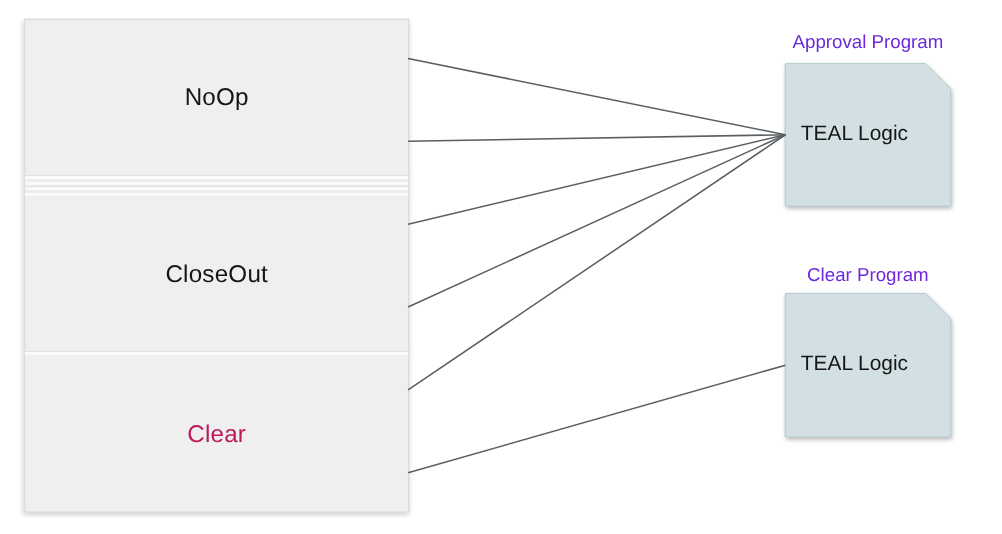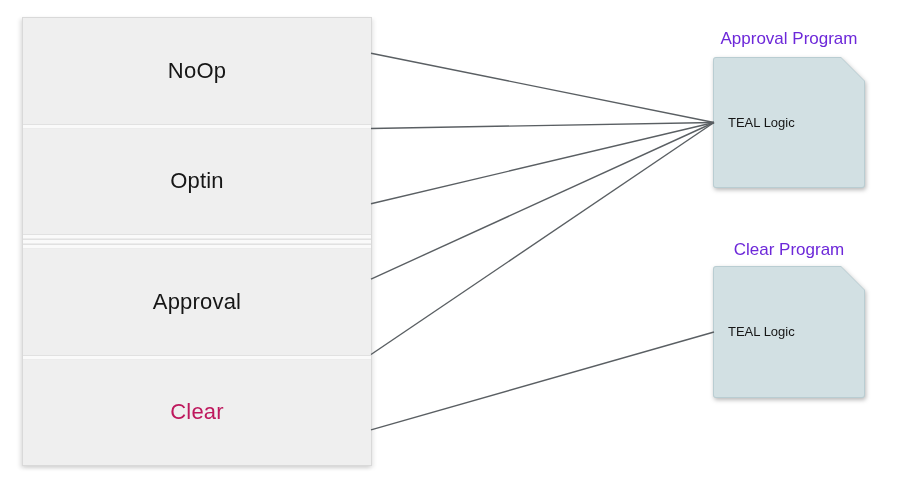--- a/index.html
+++ b/index.html
@@ -77,21 +77,21 @@
     inset: 1px;
     clip-path: polygon(0 0, calc(100% - 23px) 0, 100% 23px, 100% 100%, 0 100%);
     background: #d2e0e3;
     border-radius: 2px;
   }
   .note-label {
     position: absolute;
     left: 15px;
     top: 50%;
     transform: translateY(-54%);
-    font-size: 13px;
+    font-size: 19px;
     color: #161616;
     white-space: nowrap;
   }
   
   .lines-overlay {
     position: absolute;
     left: 0;
     top: 0;
     width: 911px;
     height: 485px;
@@ -99,25 +99,24 @@
   }
 </style>
 </head>
 <body>
 
 <div class="canvas">
 
   <div class="op-list" style="background: rgb(239, 239, 239);">
     <div class="op-row" style="color: rgb(22, 22, 22);">NoOp</div>
     <div class="row-divider"></div>
-    <div class="op-row" style="color: rgb(22, 22, 22);">Optin</div>
     <div class="row-divider"></div>
     <div class="row-divider"></div>
     <div class="row-divider"></div>
-    <div class="op-row" style="color: rgb(22, 22, 22);">Approval</div>
+    <div class="op-row" style="color: rgb(22, 22, 22);">CloseOut</div>
     <div class="row-divider"></div>
     <div class="op-row" style="color: #be185d;">Clear</div>
   </div>
 
   <div class="program-group" style="left:713px; top:29px; width:152px; height:160px;">
     <div class="program-title">Approval Program</div>
     <div class="note" style="top:28px;">
       <div class="note-edge" style="background: rgb(185, 205, 210);"></div>
       <div class="note-fill" style="background: rgb(210, 224, 227);"></div>
       <div class="note-label" style="color: rgb(22, 22, 22);">TEAL Logic</div>

